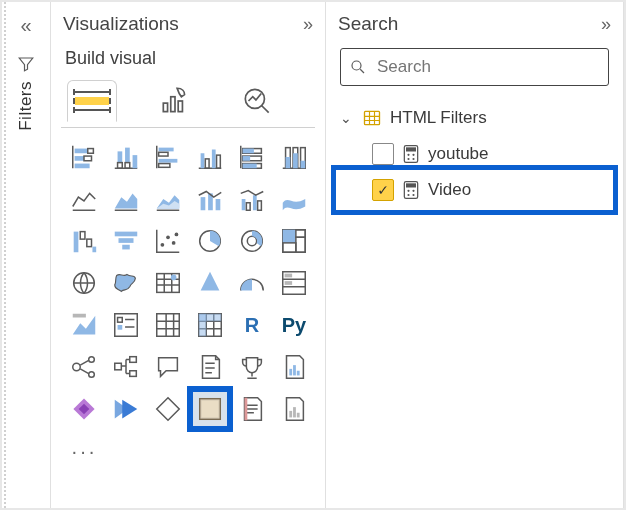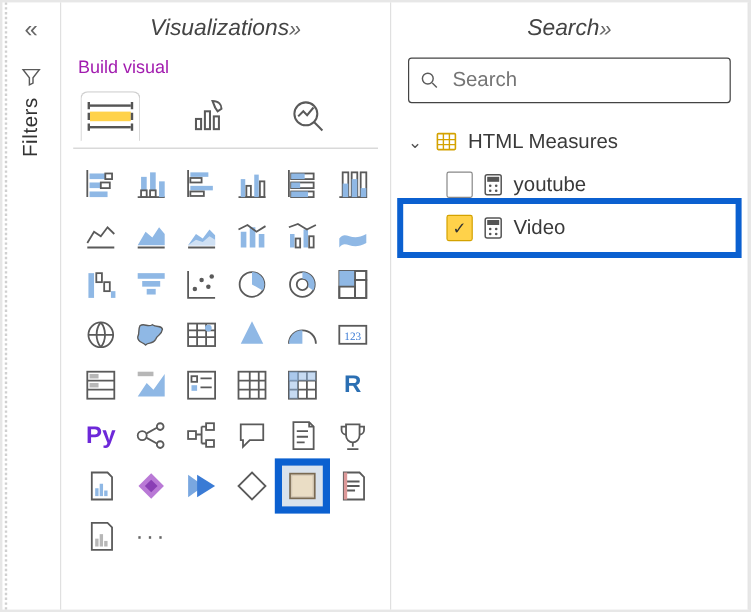--- a/index.html
+++ b/index.html
@@ -60,35 +60,34 @@
     box-sizing: border-box;
     display: flex;
     flex-direction: column;
   }
   .viz-pane { width: 280px; }
   .fields-pane { flex: 1; }
 
   .pane-header {
     display: flex;
     align-items: center;
-    justify-content: center;
+    justify-content: space-between;
     height: 28px;
-    font-style: italic;
   }
   .pane-title {
     font-size: 19px;
     color: #444;
   }
   .collapse-arrows {
     font-size: 18px;
     color: #666;
   }
   .subhead {
-    font-size: 15px;
-    color: #a21caf;
+    font-size: 18px;
+    color: #404040;
     margin: 10px 0 6px 2px;
   }
 
   
   .tabs {
     display: flex;
     gap: 34px;
     align-items: flex-end;
     padding: 4px 4px 0 4px;
     margin-bottom: 6px;
@@ -131,21 +130,21 @@
     outline-offset: -2px;
     background: #d9e2ec;
   }
   .vtext {
     font-weight: 700;
     font-size: 20px;
     color: #3a7bd5;
     font-family: "Segoe UI", Arial, sans-serif;
   }
   .vtext.r { color: #2b6fb3; }
-  .vtext.py { color: #6d28d9; }
+  .vtext.py { color: #0c4a6e; }
   .more-dots { font-size: 20px; letter-spacing: 2px; color: #666; }
 
   
   .search-wrap {
     margin: 10px 2px 14px 2px;
     border: 1px solid #444;
     border-radius: 3px;
     height: 36px;
     display: flex;
     align-items: center;
@@ -423,26 +422,20 @@
           </svg>
         </div>
         <div class="vicon">
           <svg viewBox="0 0 32 32">
             <path d="M4 24a12 12 0 0 1 24 0" class="stroke"></path>
             <path d="M4 24a12 12 0 0 1 12-12v12z" class="fillblue"></path>
           </svg>
         </div>
         <div class="vicon">
           <svg viewBox="0 0 32 32">
-            <rect x="4" y="8" width="24" height="16" class="stroke"></rect>
-            <text x="16" y="21" text-anchor="middle" font-size="10" fill="#3a7bd5" font-family="Segoe UI">123</text>
-          </svg>
-        </div>
-        <div class="vicon">
-          <svg viewBox="0 0 32 32">
             <rect x="4" y="4" width="24" height="24" class="stroke"></rect>
             <path class="stroke" d="M4 12h24M4 20h24"></path>
             <rect x="6" y="6" width="8" height="4" class="fillgray"></rect>
             <rect x="6" y="14" width="8" height="4" class="fillgray"></rect>
           </svg>
         </div>
         <div class="vicon">
           <svg viewBox="0 0 32 32">
             <path d="M4 26l8-12 6 6 10-14v20H4z" class="fillblue"></path>
             <rect x="4" y="4" width="14" height="4" class="fillgray"></rect>
@@ -576,21 +569,21 @@
       <input type="text" placeholder="Search" style="">
     </div>
 
     <div class="tree">
       <div class="tree-row">
         <span class="chev">⌄</span>
         <svg class="table-icon" viewBox="0 0 24 24">
           <rect x="3" y="4" width="18" height="16" rx="1" fill="none" stroke="#d4a200" stroke-width="1.6"></rect>
           <path d="M3 10h18M3 15h18M9 4v16M15 4v16" stroke="#d4a200" stroke-width="1.4"></path>
         </svg>
-        <span>HTML Measures</span>
+        <span>HTML Filters</span>
       </div>
       <div id="fields-items">
           <div class="tree-row child">
             <span class="cb"></span>
             <svg viewBox="0 0 20 24" class="calc-icon">
               <rect x="2" y="2" width="16" height="20" rx="2" fill="none" stroke="#555" stroke-width="1.5"></rect>
               <rect x="4" y="4" width="12" height="5" fill="#555"></rect>
               <circle cx="7" cy="13" r="1.3" fill="#555"></circle>
               <circle cx="13" cy="13" r="1.3" fill="#555"></circle>
               <circle cx="7" cy="18" r="1.3" fill="#555"></circle>

